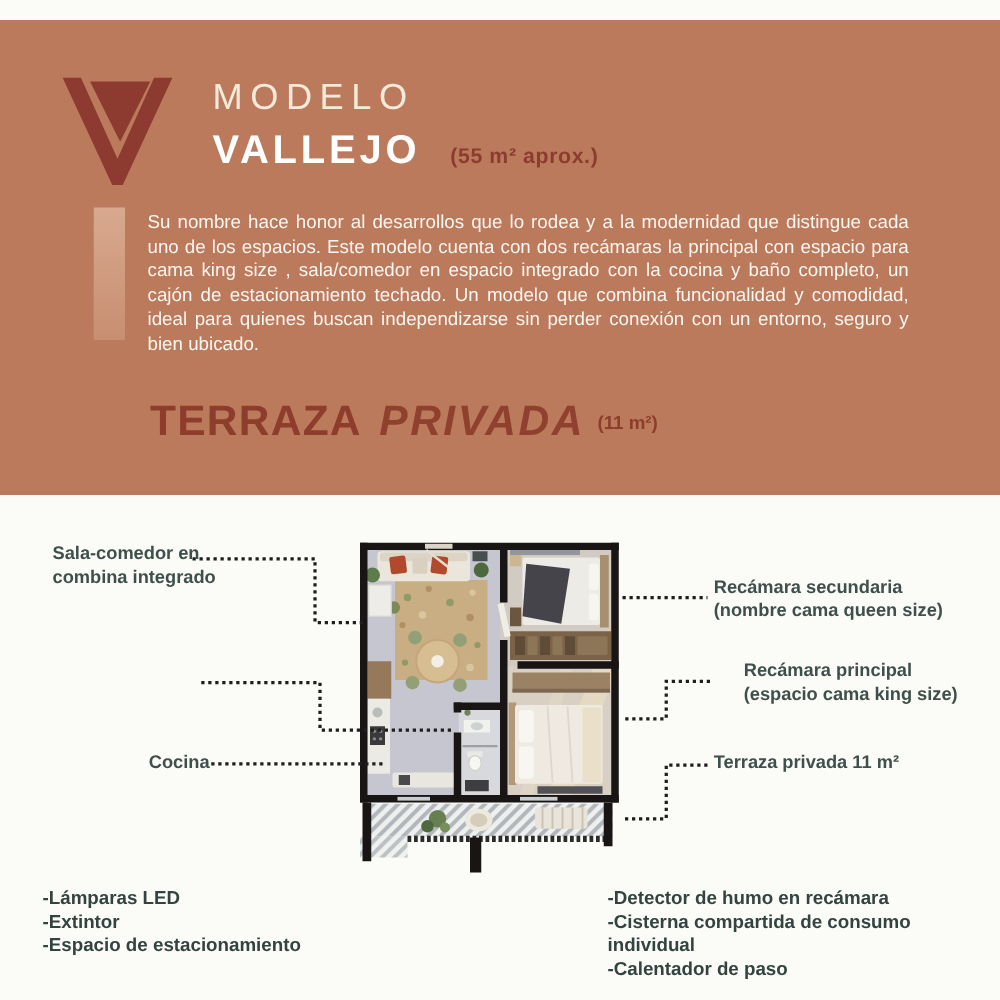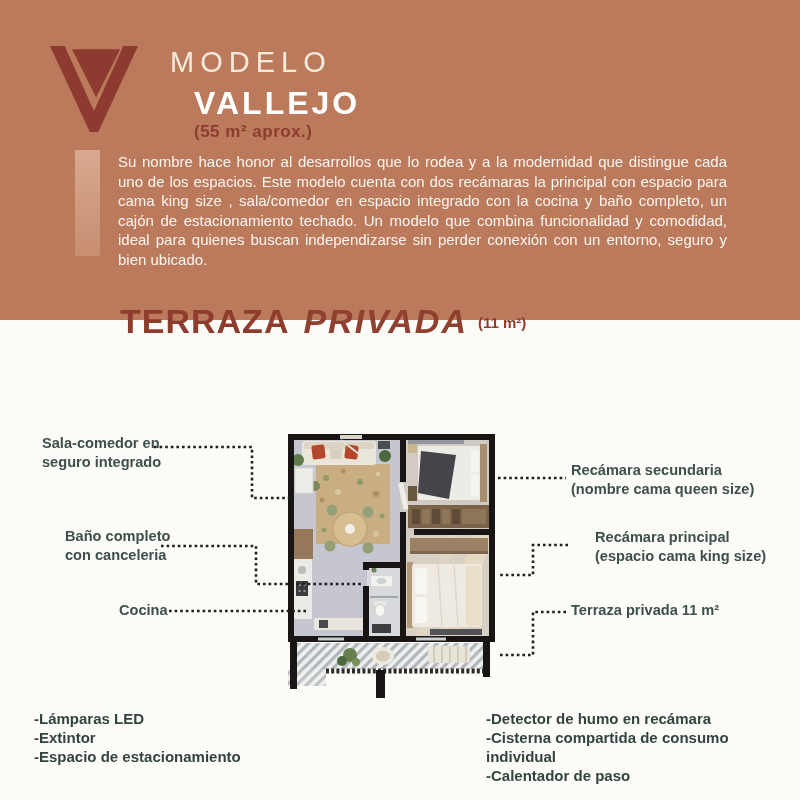--- a/index.html
+++ b/index.html
@@ -2,25 +2,25 @@
 <html><head>
 <meta charset="utf-8">
 <style>
   html,body{margin:0;padding:0;background:#e8e8e8;}
   .page{
     position:relative;width:800px;height:800px;overflow:hidden;
     background:#fbfbf8;font-family:"Liberation Sans",sans-serif;
     margin:0 auto;
   }
   
-  .hero{position:absolute;left:0;top:0;width:800px;height:320px;background:#bc7a5d;}
+  .hero{position:absolute;left:0;top:16px;width:800px;height:380px;background:#bc7a5d;}
   .logo{position:absolute;left:50px;top:46px;width:88px;height:86px;}
   .title-block{position:absolute;left:170px;top:46px;}
   .modelo{font-size:29px;font-weight:500;letter-spacing:6px;color:#f3ead9;}
-  .name-row{display:flex;align-items:baseline;margin-top:6px;flex-direction:column;}
+  .name-row{display:flex;align-items:baseline;margin-top:6px;}
   .vallejo{font-size:32px;font-weight:800;letter-spacing:3px;color:#ffffff;}
   .area55{font-size:17px;font-weight:700;color:#8c3c2f;margin-left:24px;letter-spacing:.5px;}
   .desc-row{position:absolute;left:75px;top:150px;display:flex;}
   .accent-bar{width:25px;height:106px;background:linear-gradient(#d8a98f,#c88e71);}
   .desc{margin:2px 0 12px 18px;width:609px;font-size:15px;line-height:19.6px;
         color:#f9f5ef;text-align:justify;}
   .terrace{position:absolute;left:120px;top:302px;display:flex;align-items:baseline;}
   .t-bold{font-size:34px;font-weight:800;color:#8e3d2d;letter-spacing:1px;}
   .t-italic{font-size:34px;font-style:italic;font-weight:700;color:#90402f;
             margin-left:14px;letter-spacing:2px;}
@@ -214,23 +214,21 @@
       <path d="M154,447 H252 V498 H291"></path>
       <path d="M161,546 H256 V584 H363"></path>
       <path d="M169,611 H309"></path>
       <path d="M498,478 H566"></path>
       <path d="M568,545 H533 V575 H498"></path>
       <path d="M566,612 H533 V655 H498"></path>
     </g>
   </svg>
 
   <div class="fp-label lbl-sala">Sala-comedor en
-seguro integrado</div>
-  <div class="fp-label lbl-bano">Baño completo
-con canceleria</div>
+combina integrado</div>
   <div class="fp-label lbl-cocina">Cocina</div>
   <div class="fp-label lbl-rsec">Recámara secundaria
 (nombre cama queen size)</div>
   <div class="fp-label lbl-rpri">Recámara principal
 (espacio cama king size)</div>
   <div class="fp-label lbl-terr">Terraza privada 11 m²</div>
 
   <ul class="feat feat-left">
     <li>-Lámparas LED</li>
     <li>-Extintor</li>

